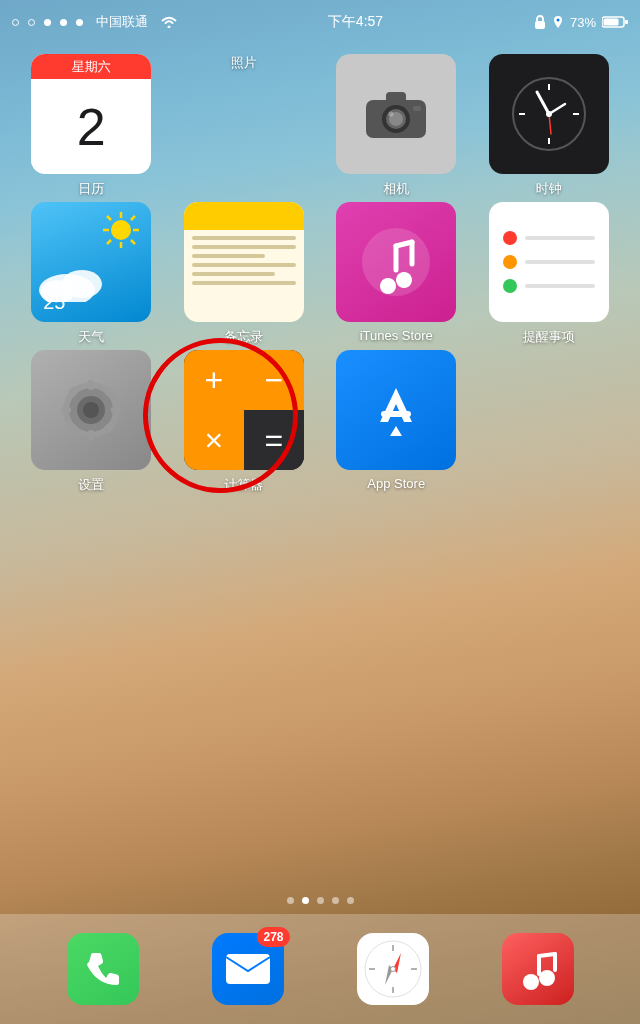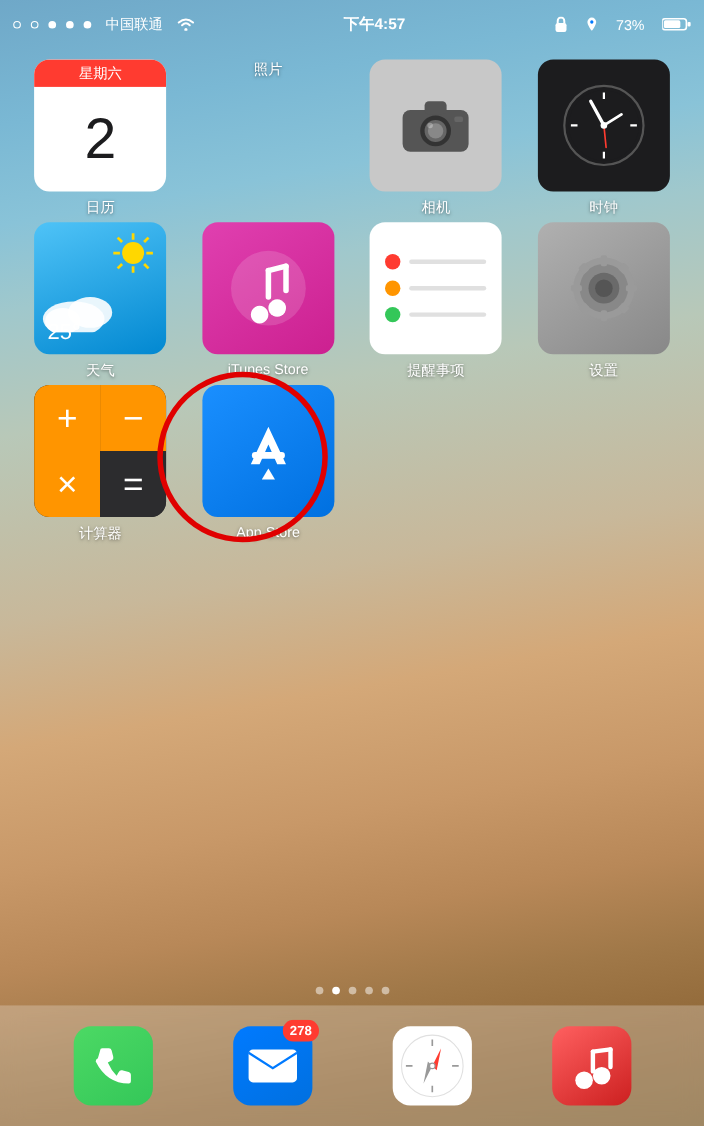--- a/index.html
+++ b/index.html
@@ -38,22 +38,22 @@
       height: 44px;
       display: flex;
       align-items: center;
       justify-content: space-between;
       padding: 0 12px;
       color: white;
       font-size: 13px;
       font-weight: 500;
     }
     #status-left { display: flex; align-items: center; gap: 9px; }
-    #status-center { font-size: 14px; font-weight: 700; }
-    #status-right { display: flex; align-items: center; gap: 16px; font-size: 13px; }
+    #status-center { font-size: 14px; font-weight: 400; }
+    #status-right { display: flex; align-items: center; gap: 6px; font-size: 13px; }
 
     .signal-dot {
       width: 7px; height: 7px;
       border-radius: 50%;
       background: white;
       display: inline-block;
     }
     .signal-dot.empty { background: transparent; border: 1.5px solid white; }
 
     
@@ -537,20 +537,36 @@
           <ellipse cx="30" cy="28" rx="28" ry="16" fill="white" opacity="0.9"></ellipse>
           <ellipse cx="45" cy="22" rx="20" ry="14" fill="white" opacity="0.9"></ellipse>
           <ellipse cx="20" cy="30" rx="16" ry="12" fill="white" opacity="0.9"></ellipse>
         </svg>
         <span style="color:white;font-size:20px;font-weight:300;position:absolute;bottom:8px;left:12px;">25°</span>
       </div>
     </div>
     <span class="app-label">天气</span>
   </div>
 
+  <div class="app-item">
+    <div class="app-icon">
+      <div class="icon-notes">
+        <div class="notes-header"></div>
+        <div class="notes-lines">
+          <div class="notes-line"></div>
+          <div class="notes-line"></div>
+          <div class="notes-line" style="width:70%"></div>
+          <div class="notes-line"></div>
+          <div class="notes-line" style="width:80%"></div>
+          <div class="notes-line"></div>
+        </div>
+      </div>
+    </div>
+    <span class="app-label">备忘录</span>
+  </div>
 
   <div class="app-item">
     <div class="app-icon">
       <div class="icon-itunes">
         <svg width="72" height="72" viewBox="0 0 72 72">
           <circle cx="36" cy="36" r="34" fill="rgba(255,255,255,0.15)"></circle>
 
           <path d="M28 52 a8 8 0 1 0 0.01 0z" fill="white"></path>
           <path d="M44 46 a8 8 0 1 0 0.01 0z" fill="white"></path>
           <line x1="36" y1="44" x2="36" y2="20" stroke="white" stroke-width="5" stroke-linecap="round"></line>

